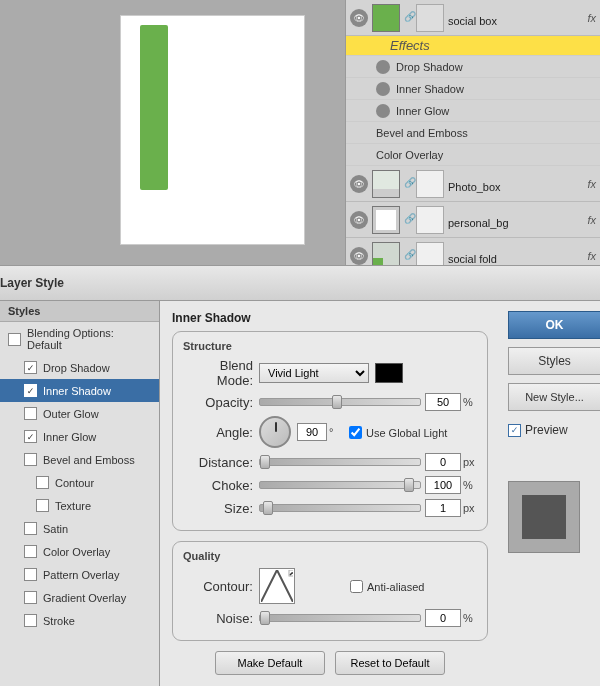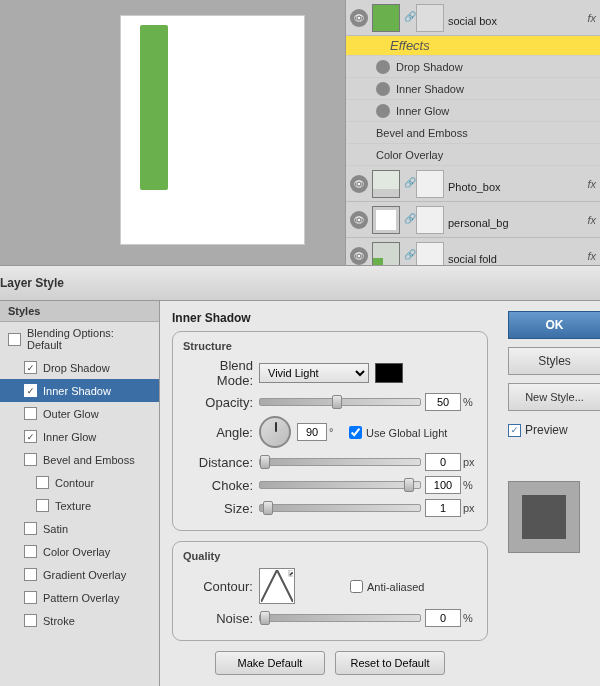--- a/index.html
+++ b/index.html
@@ -458,25 +458,25 @@
     <div class="style-item">
       <div class="style-checkbox"></div>
       <span>Satin</span>
     </div>
     <div class="style-item">
       <div class="style-checkbox"></div>
       <span>Color Overlay</span>
     </div>
     <div class="style-item">
       <div class="style-checkbox"></div>
+      <span>Pattern Overlay</span>
+    </div>
+    <div class="style-item">
+      <div class="style-checkbox"></div>
       <span>Gradient Overlay</span>
-    </div>
-    <div class="style-item">
-      <div class="style-checkbox"></div>
-      <span>Pattern Overlay</span>
     </div>
     <div class="style-item">
       <div class="style-checkbox"></div>
       <span>Stroke</span>
     </div>
   </div>
 
   <div id="content-area">
     <div class="section-title">Inner Shadow</div>
 

